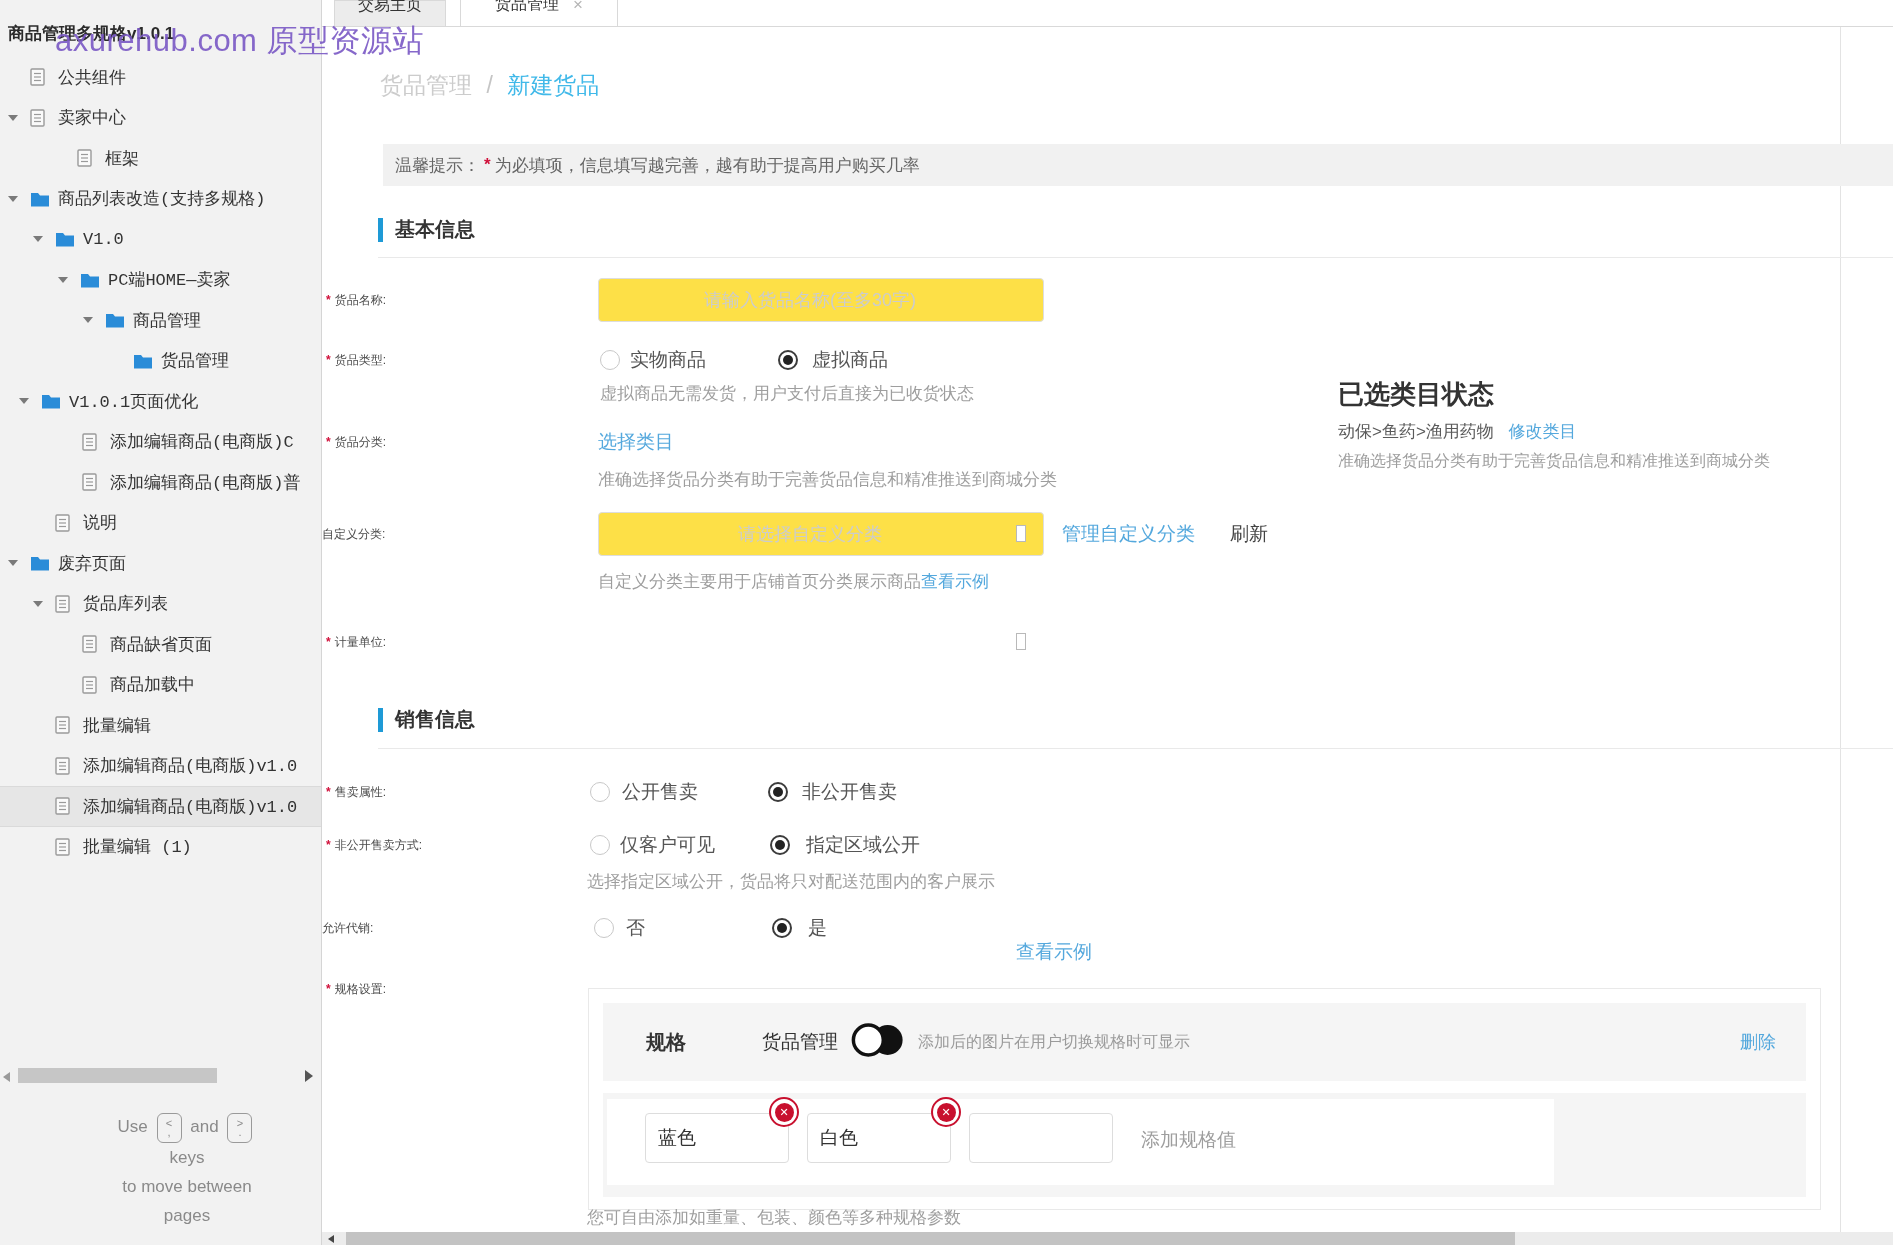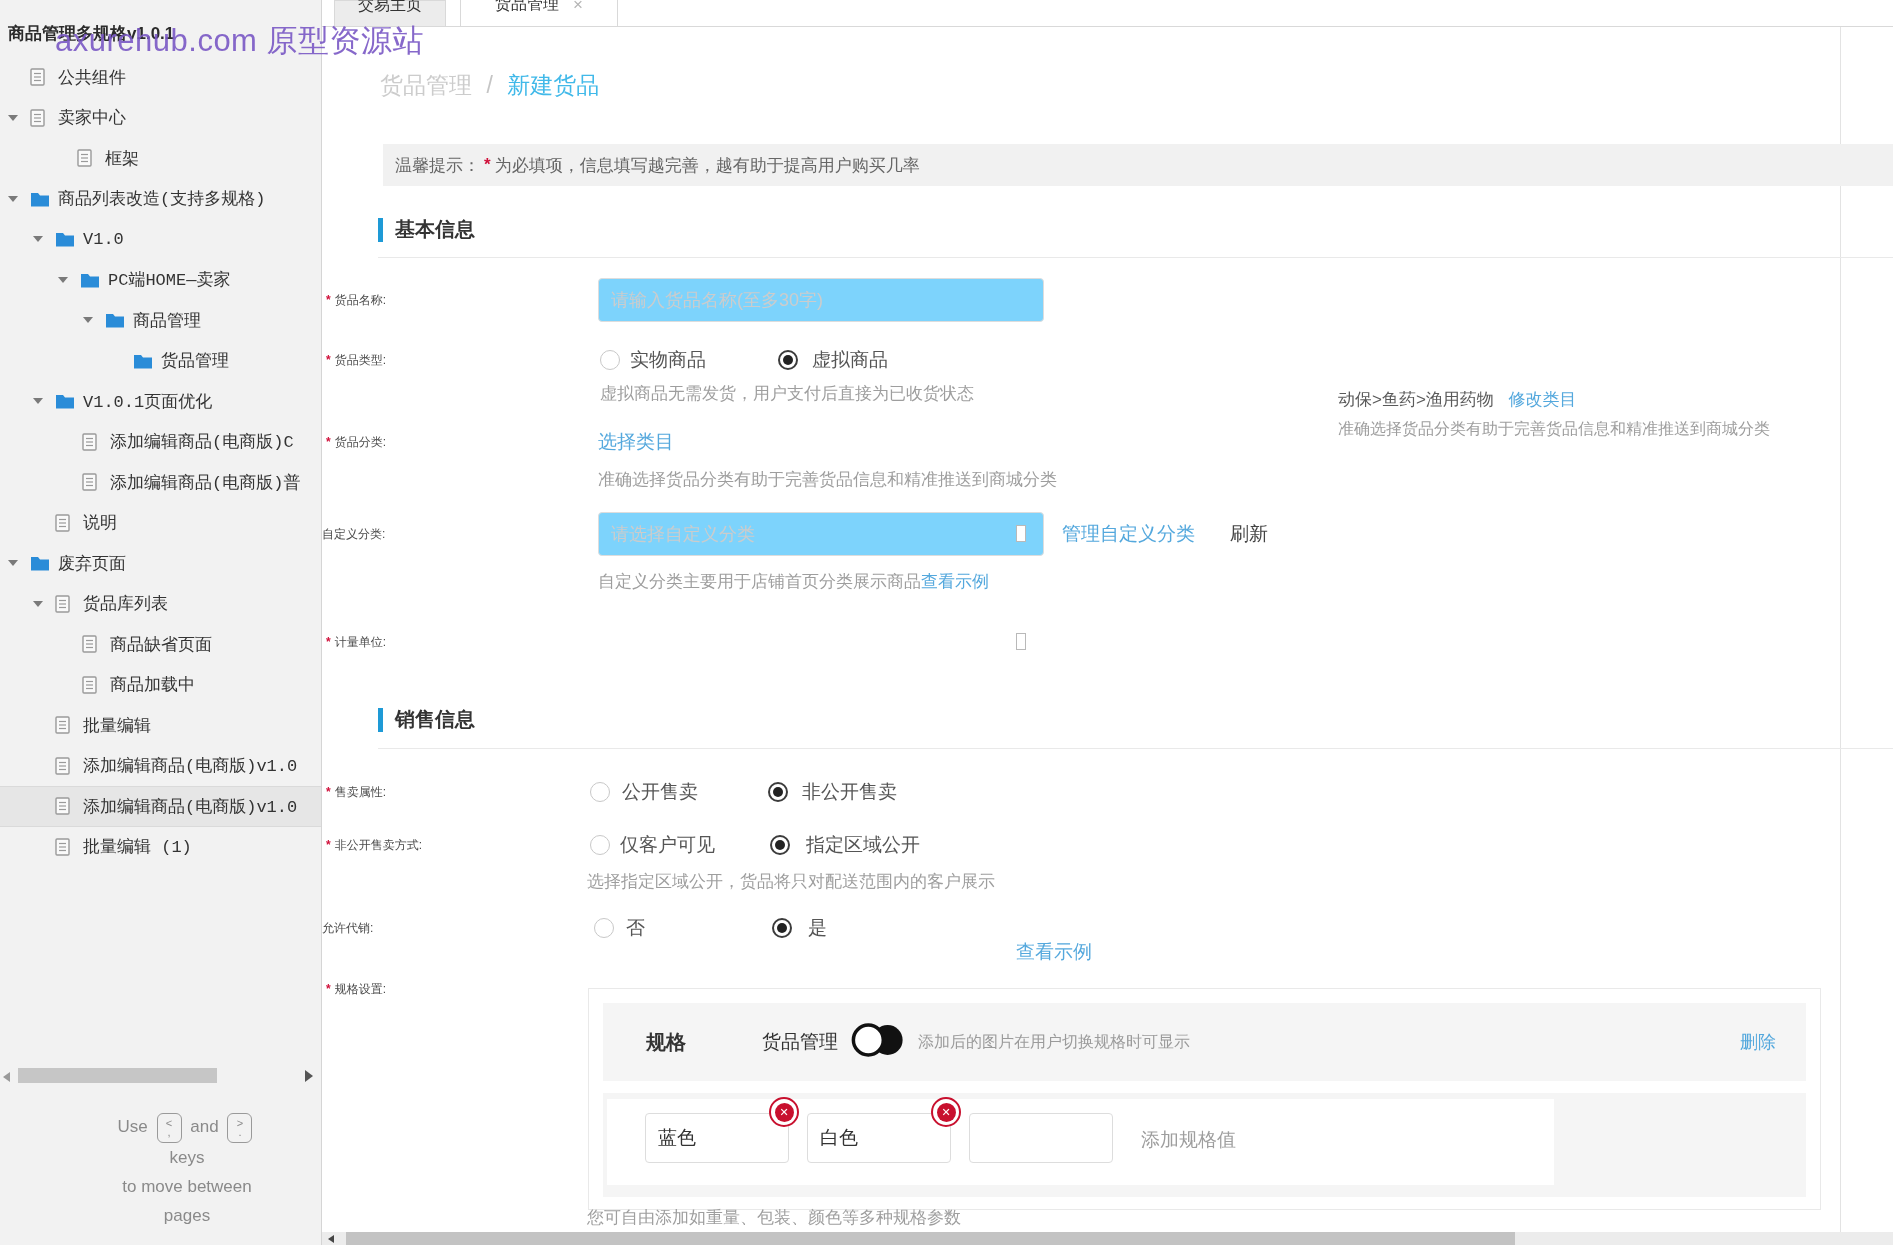--- a/index.html
+++ b/index.html
@@ -42,21 +42,21 @@
 
   .notice { position:absolute; left:61px; top:144px; right:0; height:42px; background:#f1f1f1; display:flex; align-items:center; padding-left:12px; font-size:17px; color:#666; white-space:nowrap; }
   .ast { color:#d0103a; font-weight:bold; margin:0 4px; }
 
   .sec-head { position:absolute; left:56px; display:flex; align-items:center; }
   .sec-bar { width:5px; height:24px; background:#1e9ad6; margin-right:12px; }
   .sec-title { font-size:20px; font-weight:bold; color:#333; }
   .divider { position:absolute; left:56px; right:0; height:1px; background:#e9e9e9; }
 
   .flabel { position:absolute; left:0; width:258px; font-size:12px; color:#4a4a4a; line-height:22px; white-space:nowrap; }
-  .txtinput { position:absolute; left:276px; width:446px; height:44px; border:1px solid #ddd; border-radius:4px; background:#7dd3fc; font-size:18px; color:#333; padding:0 34px 0 12px; font-family:"Liberation Sans","DejaVu Sans",sans-serif; }
+  .txtinput { position:absolute; left:276px; width:446px; height:44px; border:1px solid #ddd; border-radius:4px; background:#fde047; font-size:18px; color:#333; padding:0 34px 0 12px; font-family:"Liberation Sans","DejaVu Sans",sans-serif;text-align:center; }
   .txtinput::placeholder { color:#ccc; }
   .tofu { position:absolute; width:10px; height:17px; border:1px solid #b9b9b9; background:#fff; }
   .radio { position:absolute; width:20px; height:20px; border:1.5px solid #c8c8c8; border-radius:50%; background:#fff; }
   .radio.checked { border:2px solid #3c3c3c; }
   .radio.checked::after { content:""; position:absolute; inset:3px; background:#222; border-radius:50%; }
   .rlabel { position:absolute; font-size:19px; color:#555; line-height:22px; white-space:nowrap; }
   .helper { position:absolute; font-size:17px; color:#9e9e9e; line-height:22px; white-space:nowrap; }
   .blink { color:#54a8dd; cursor:pointer; text-decoration:none; }
   .flink { position:absolute; font-size:19px; line-height:22px; white-space:nowrap; }
 
@@ -182,21 +182,21 @@
           <span class="tlabel">商品管理</span>
         </div>
       <div class="trow" style="padding-left:133px">
           <span class="ticon">
             <svg width="20" height="16" viewBox="0 0 20 16">
               <path d="M1 2 h7 l2 2.5 h9 v11 h-18 z" fill="#2a8cd8"></path>
             </svg>
           </span>
           <span class="tlabel">货品管理</span>
         </div>
-      <div class="trow" style="padding-left:33px">
+      <div class="trow" style="padding-left:19px">
           <span class="exp">
             <span class="tri"></span>
           </span>
           <span class="ticon">
             <svg width="20" height="16" viewBox="0 0 20 16">
               <path d="M1 2 h7 l2 2.5 h9 v11 h-18 z" fill="#2a8cd8"></path>
             </svg>
           </span>
           <span class="tlabel">V1.0.1页面优化</span>
         </div>
@@ -464,20 +464,21 @@
           </span>
           <input class="sv" style="left: 362px;" type="text" value="">
           <span class="addval">添加规格值</span>
         </div>
       </div>
     </div>
 
     <div class="helper" style="left:265px;top:1207px">您可自由添加如重量、包装、颜色等多种规格参数</div>
 
     <div id="cat-status">
+      <div class="cs-title">已选类目状态</div>
       <div class="cs-path">
         <span>动保&gt;鱼药&gt;渔用药物</span>
         <span class="blink">修改类目</span>
       </div>
       <div class="cs-helper">准确选择货品分类有助于完善货品信息和精准推送到商城分类</div>
     </div>
 
     <div class="m-hscroll">
       <span class="m-harrow"></span>
       <span class="m-hthumb"></span>

